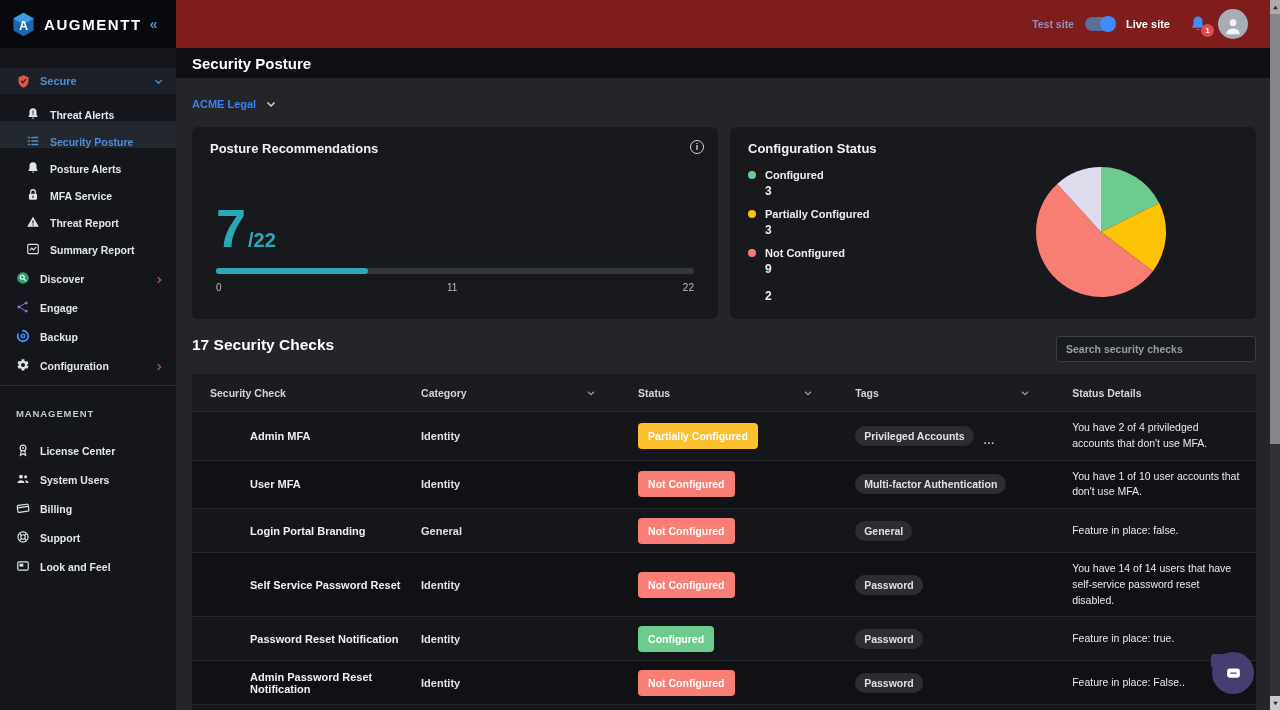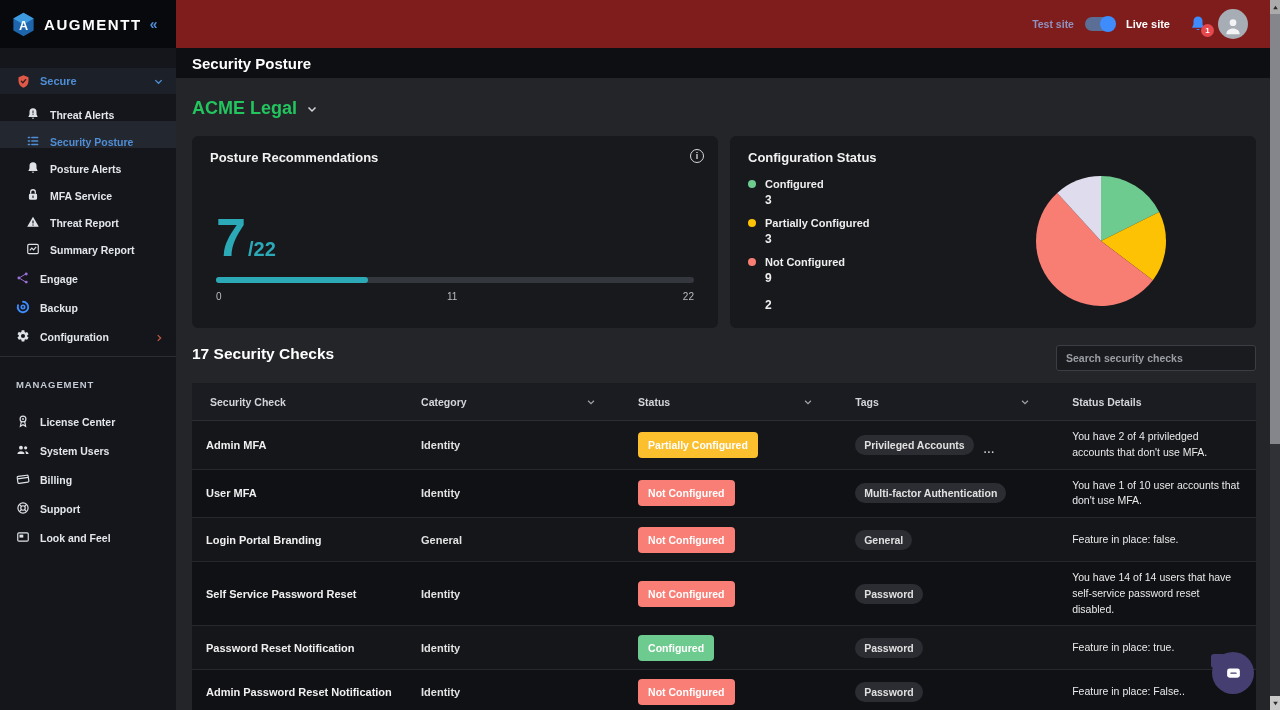--- a/index.html
+++ b/index.html
@@ -46,21 +46,21 @@
             display:flex; align-items:center; justify-content:center; cursor:pointer; overflow:hidden; }
   .avatar svg { width:20px; height:20px; color:#f2f3f5; margin-top:4px; }
 
   
   .title-bar { position:absolute; left:176px; top:48px; width:1104px; height:30px; background:#0e0f12;
                display:flex; align-items:center; padding-left:16px; z-index:3; }
   .page-title { font-size:15px; font-weight:800; color:#fff; }
   .content { position:absolute; left:176px; top:78px; width:1104px; height:632px;
              background:#242528; padding:0 24px 0 16px; overflow:hidden; }
   .org-row { margin-top:20px; display:flex; align-items:center; gap:9px; width:max-content; cursor:pointer; }
-  .org-name { font-size:18px; font-weight:800; color:#22c55e; }
+  .org-name { font-size:11px; font-weight:800; color:#3b82f6; }
   .org-chev { width:12px; height:12px; color:#d6d6d6; }
 
   
   .cards { display:flex; gap:12px; margin-top:17px; }
   .card { flex:1; height:192px; background:#18191d; border-radius:6px; padding:14px 18px; position:relative; }
   .card-title { font-size:13px; font-weight:800; color:#f2f2f2; }
   .info-icon { position:absolute; right:14px; top:13px; width:14px; height:14px; border:1.5px solid #d8d8d8;
                border-radius:50%; color:#d8d8d8; font-size:9px; font-weight:800;
                display:flex; align-items:center; justify-content:center; cursor:pointer; }
   .score-row { margin-top:50px; display:flex; align-items:baseline; color:#2ba9b6; padding-left:6px; }
@@ -86,21 +86,21 @@
 
   .table { margin-top:12px; background:#131418; }
   .thead, .trow { display:grid; grid-template-columns:20.4% 20.4% 20.4% 20.4% 18.4%; align-items:center; }
   .thead { height:38px; background:#1b1c21; border-bottom:1px solid #2c2e34; }
   .th { font-size:10.5px; font-weight:700; color:#d3d5d9; padding:0 30px 0 12px;
         display:flex; align-items:center; justify-content:space-between; }
   .th:first-child { padding-left:18px; }
   .th .chev { width:10px; height:10px; color:#9ea1a8; cursor:pointer; }
   .trow { min-height:44px; border-bottom:1px solid #26282e; background:#15161a; }
   .trow.alt { background:#101115; }
-  .cell-name { font-size:11px; font-weight:700; color:#f0f0f0; padding:6px 6px 6px 14px; }
+  .cell-name { font-size:11px; font-weight:700; color:#f0f0f0; padding:6px 6px 6px 14px;margin-left:44px; }
   .cell-cat { font-size:11px; font-weight:700; color:#e2e2e2; padding-left:12px; }
   .cell-status { padding-left:12px; }
   .badge-status { display:inline-block; padding:7px 10px; border-radius:4px; font-size:10.5px;
                   font-weight:700; color:#fff; white-space:nowrap; cursor:default; }
   .cell-tags { padding-left:12px; display:flex; align-items:flex-end; gap:10px; overflow:hidden; }
   .tag-pill { background:#2c2d32; border-radius:10px; padding:4px 9px; font-size:10.5px; font-weight:700;
               color:#e0e0e0; white-space:nowrap; }
   .tag-more { color:#cfcfcf; font-weight:800; font-size:10px; letter-spacing:1px; }
   .cell-details { font-size:10.5px; color:#eaeaea; padding:8px 14px 8px 12px; line-height:1.5; font-weight:500; }
 
@@ -197,20 +197,35 @@
         <span>Threat Report</span>
       </div>
       <div class="nav-item">
         <span class="icon">
           <svg viewBox="0 0 24 24" stroke="currentColor" stroke-width="2" fill="none">
             <rect x="3" y="4" width="18" height="16" rx="2"></rect>
             <path d="M6.5 14.5l3.5-4 3 3 4.5-5"></path>
           </svg>
         </span>
         <span>Summary Report</span>
+      </div>
+      <div class="nav-item root">
+        <span class="icon">
+          <svg viewBox="0 0 24 24">
+            <circle cx="12" cy="12" r="10" fill="#2f9e6e"></circle>
+            <circle cx="10.7" cy="10.7" r="3.4" stroke="#fff" stroke-width="1.8" fill="none"></circle>
+            <path d="M13.2 13.2l3.6 3.6" stroke="#fff" stroke-width="1.8" stroke-linecap="round"></path>
+          </svg>
+        </span>
+        <span>Discover</span>
+        <span class="chev">
+          <svg viewBox="0 0 24 24" fill="none" stroke="currentColor" stroke-width="3">
+            <path d="M9 5l7 7-7 7"></path>
+          </svg>
+        </span>
       </div>
       <div class="nav-item root">
         <span class="icon">
           <svg viewBox="0 0 24 24">
             <circle cx="5" cy="12" r="2.5" fill="#9a6fd8"></circle>
             <circle cx="17.5" cy="5" r="2.5" fill="#9a6fd8"></circle>
             <circle cx="17.5" cy="19" r="2.5" fill="#9a6fd8"></circle>
             <path d="M7 11l8.5-5.2M7 13l8.5 5.2" stroke="#9a6fd8" stroke-width="1.7"></path>
           </svg>
         </span>

